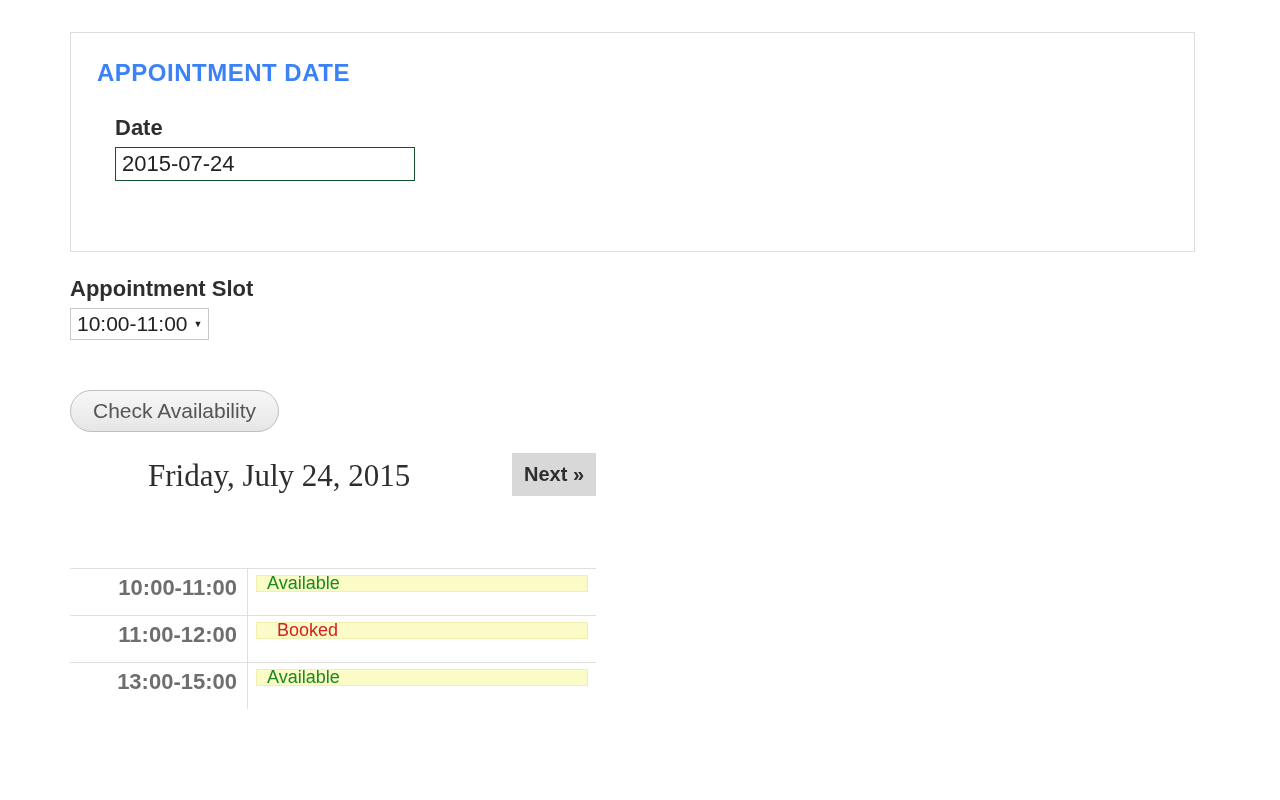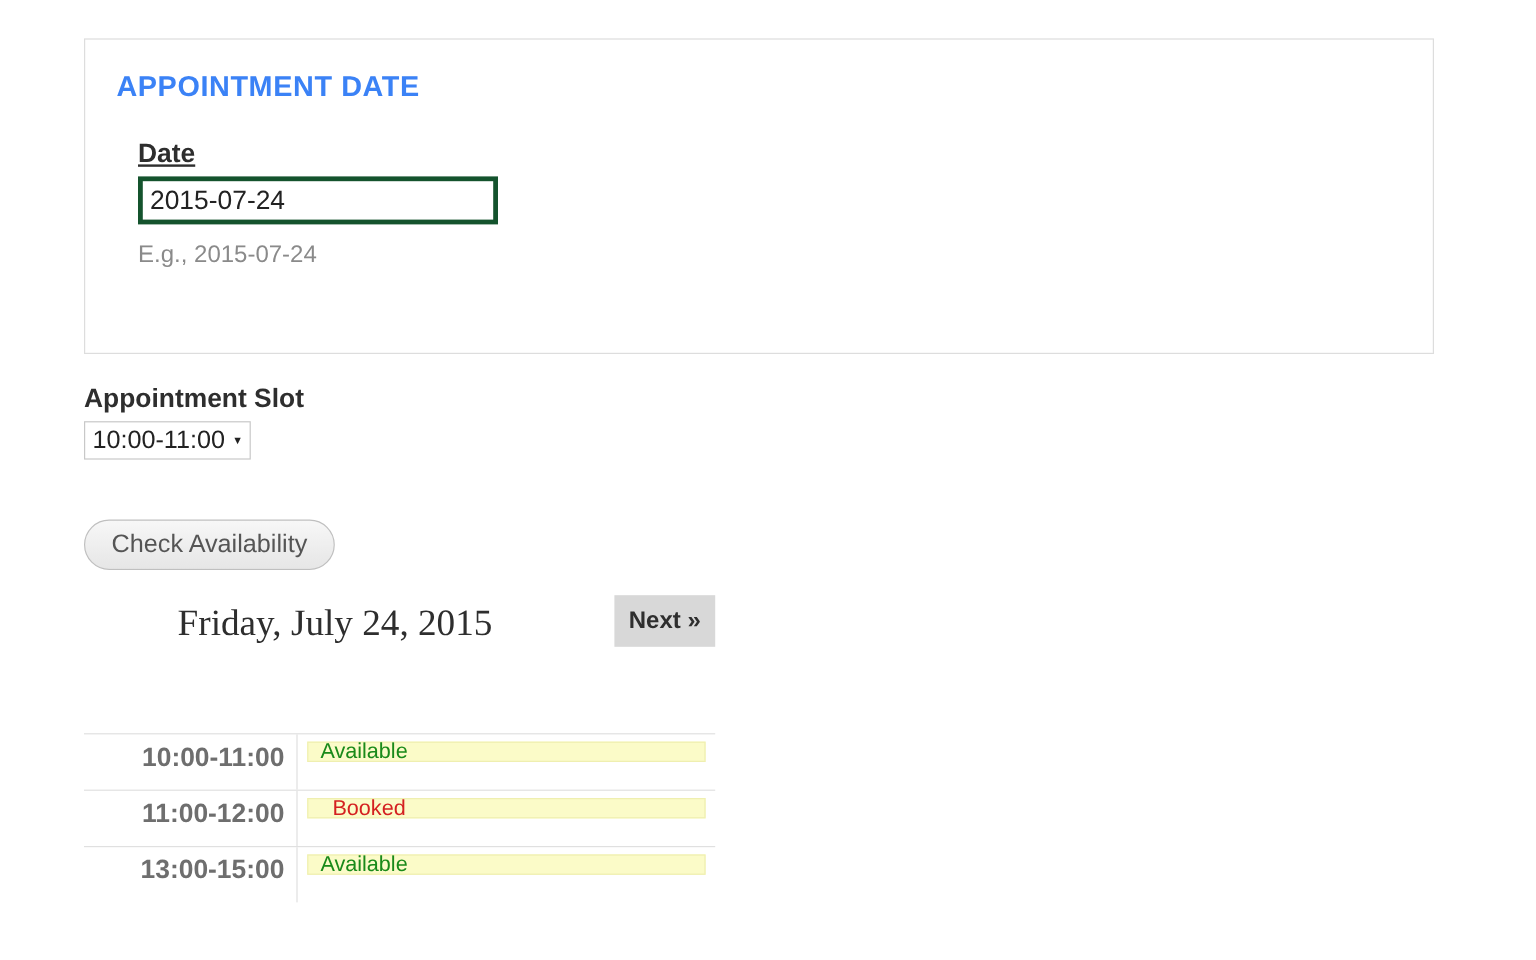--- a/index.html
+++ b/index.html
@@ -39,27 +39,26 @@
   }
 
   .field-wrap {
     margin-left: 18px;
   }
   .field-label {
     font-size: 22px;
     font-weight: bold;
     color: #2e2e2e;
     margin-bottom: 6px;
-    text-decoration: underline;
   }
   .text-input {
     width: 300px;
     font-size: 22px;
     padding: 3px 6px;
-    border: 4px solid #14532d;
+    border: 1px solid #14532d;
     background: #fff;
     color: #222;
     box-sizing: border-box;
   }
   .hint {
     font-size: 20px;
     color: #8a8a8a;
     margin-top: 14px;
   }
 
@@ -182,21 +181,20 @@
 
 <div class="page">
   <div class="outer-pad">
 
     <div class="fieldset">
       <div class="fieldset-legend">APPOINTMENT DATE</div>
 
       <div class="field-wrap">
         <div class="field-label">Date</div>
         <input class="text-input" type="text" value="2015-07-24" style="">
-        <div class="hint">E.g., 2015-07-24</div>
       </div>
     </div>
 
     <div class="slot-section">
       <div class="slot-label">Appointment Slot</div>
       <div class="select-wrap">
         <span>10:00-11:00</span>
         <span class="caret">▼</span>
       </div>
     </div>

